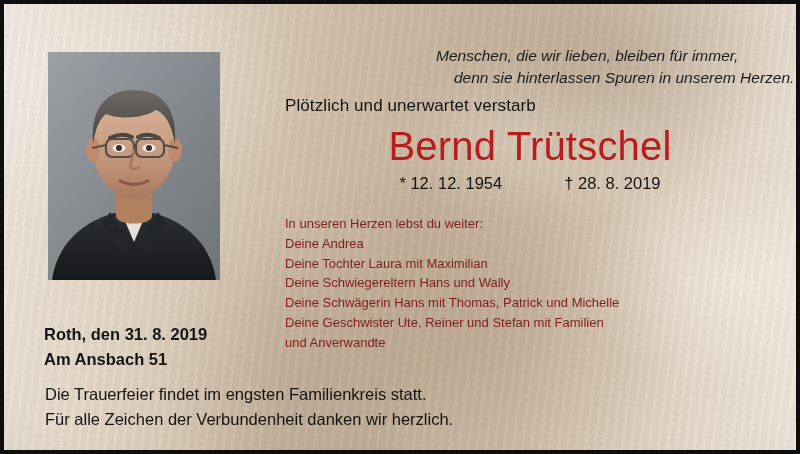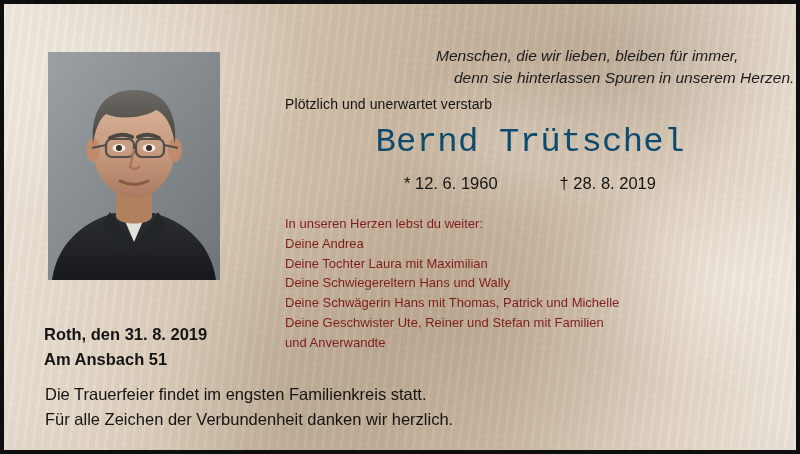--- a/index.html
+++ b/index.html
@@ -78,35 +78,34 @@
     text-align: left;
     margin-left: 37px;
   }
   .motto div:nth-child(2) {
     padding-left: 18px;
   }
   .intro {
     position: absolute;
     left: 281px;
     top: 92px;
-    font-size: 14px;
+    font-size: 17px;
     color: #141414;
     letter-spacing: .1px;
   }
   .name {
     position: absolute;
     left: 281px;
     top: 120px;
     width: 490px;
     text-align: center;
-    font-size: 34px;
+    font-size: 40px;
     line-height: 1.1;
-    color: #0c4a6e;
+    color: #b91c1c;
     letter-spacing: .2px;
-    font-family: Liberation Mono, monospace;
   }
   .dates {
     position: absolute;
     left: 281px;
     top: 170px;
     width: 490px;
     text-align: center;
     font-size: 16.5px;
     color: #141414;
   }
@@ -220,21 +219,21 @@
   <div class="motto">
     <div>Menschen, die wir lieben, bleiben für immer,</div>
     <div>denn sie hinterlassen Spuren in unserem Herzen.</div>
   </div>
 
   <div class="intro">Plötzlich und unerwartet verstarb</div>
 
   <div class="name">Bernd Trütschel</div>
 
   <div class="dates">
-    <span class="birth">* 12. 6. 1960</span><span class="death">† 28. 8. 2019</span>
+    <span class="birth">* 12. 12. 1954</span><span class="death">† 28. 8. 2019</span>
   </div>
 
   <div class="family">
     <div>In unseren Herzen lebst du weiter:</div>
     <div><span>Deine </span><b>Andrea</b></div>
     <div><span>Deine Tochter </span><b>Laura</b><span> mit </span><b>Maximilian</b></div>
     <div><span>Deine Schwiegereltern </span><b>Hans</b><span> und </span><b>Wally</b></div>
     <div><span>Deine Schwägerin </span><b>Hans</b><span> mit </span><b>Thomas, Patrick</b><span> und </span><b>Michelle</b></div>
     <div><span>Deine Geschwister </span><b>Ute, Reiner</b><span> und </span><b>Stefan</b><span> mit Familien</span></div>
     <div><span>und Anverwandte</span></div>

